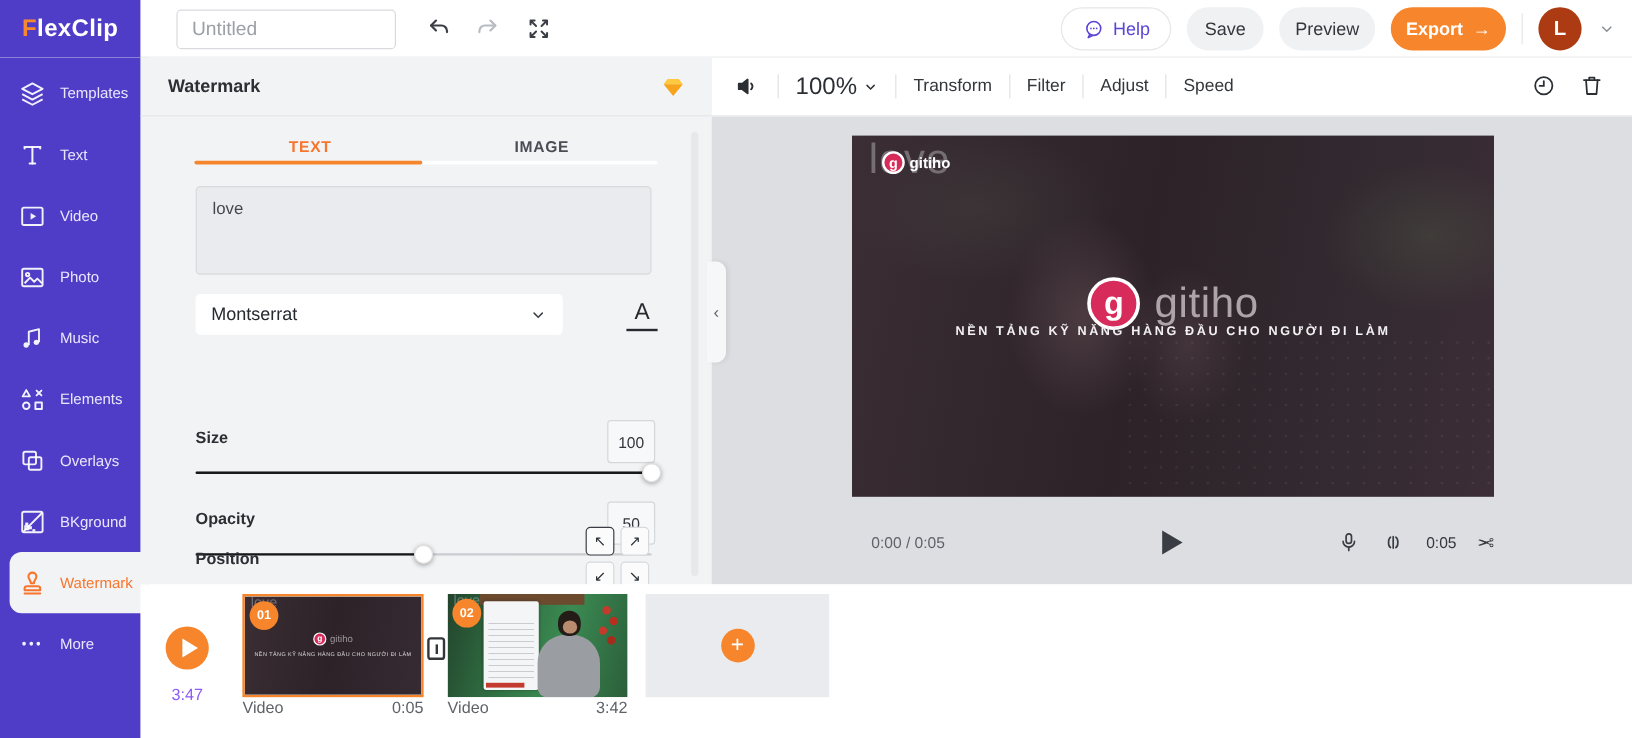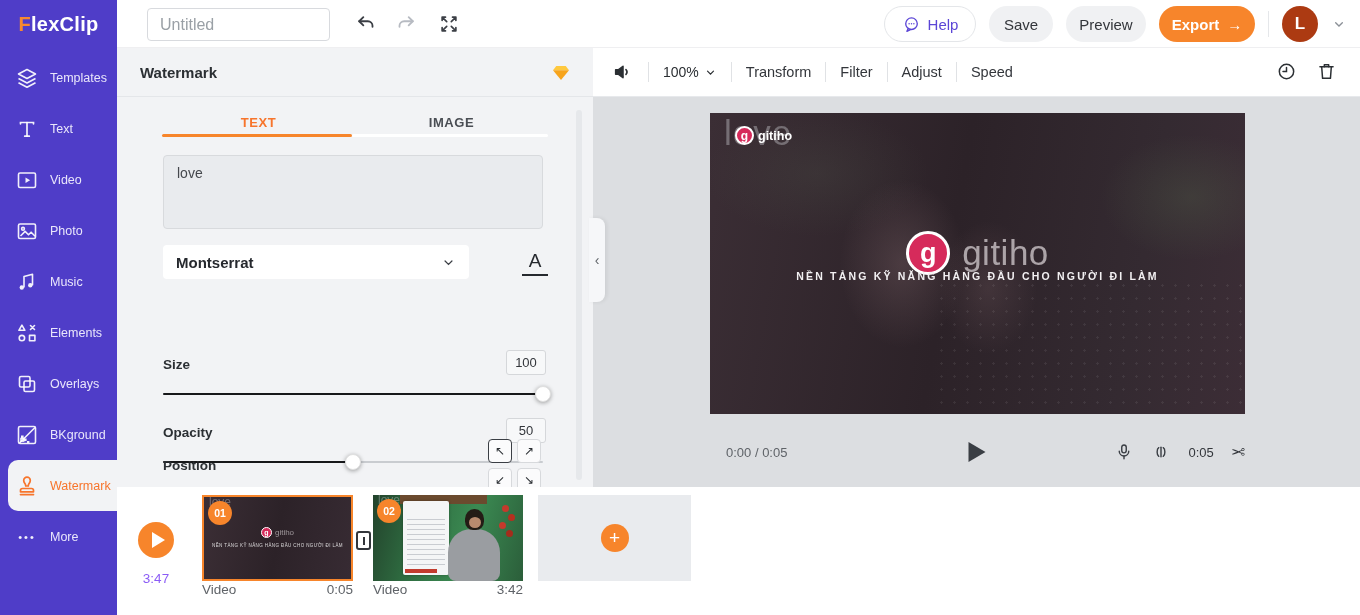--- a/index.html
+++ b/index.html
@@ -59,26 +59,26 @@
     font-weight:bold; letter-spacing:.6px; cursor:pointer; color:#4a4e54; }
   .tab.active { color:#F7752C; }
   .tab-line { position:absolute; bottom:10px; height:3px; border-radius:2px; }
   .tab-line-orange { left:0; width:190px; background:#F7852B; }
   .tab-line-white { left:190px; width:196px; background:#fff; }
   .wm-textarea { position:absolute; left:46px; top:107px; width:380px; height:74px;
     background:#e9ebee; border:1px solid #d8dadd; border-radius:4px; padding:9px 13px;
     font-size:14px; color:#45484d; font-family:"Liberation Sans", sans-serif; resize:none; outline:none; }
   .font-select { position:absolute; left:46px; top:197px; width:306px; height:34px; background:#fff;
     border-radius:4px; display:flex; align-items:center; padding:0 13px; cursor:pointer; }
-  .font-name { font-size:15px; color:#26292e; flex:1;font-weight:bold; }
+  .font-name { font-size:15px; color:#26292e; flex:1; }
   .font-chev { color:#3b3f45; display:flex; }
   .font-color-btn { position:absolute; left:405px; top:202px; width:26px; text-align:center;
     font-size:19px; color:#26292e; border-bottom:2px solid #26292e; padding-bottom:2px; cursor:pointer; }
   .ctl-label { position:absolute; left:46px; font-size:13.5px; font-weight:bold; color:#2b2f33; }
-  .val-box { position:absolute; left:506px; width:40px; height:25px; border:1px solid #d5d7da;
+  .val-box { position:absolute; left:506px; width:40px; height:36px; border:1px solid #d5d7da;
     border-radius:3px; background:#f7f8f9; font-size:13px; color:#33363b; display:flex;
     align-items:center; justify-content:center; cursor:text; }
   .val-box { left:389px; }
   .slider { position:absolute; left:46px; width:380px; height:16px; cursor:pointer; }
   .slider .track { position:absolute; left:0; right:0; top:7px; height:2px; background:#c9ccd0; border-radius:1px; }
   .slider .fill { position:absolute; left:0; top:7px; height:2px; background:#17181a; border-radius:1px; }
   .slider .thumb { position:absolute; right:-8px; top:-7px; width:16px; height:16px; border-radius:50%;
     background:#fff; border:1px solid #e0e0e0; box-shadow:0 1px 4px rgba(0,0,0,.35); }
   .pos-grid { position:absolute; left:371px; top:391px; display:grid;
     grid-template-columns:24px 24px; grid-auto-rows:24px; gap:5px; }
@@ -90,21 +90,21 @@
   .collapse-tab { position:absolute; left:589px; top:218px; width:16px; height:84px; background:#f6f7f9;
     border-radius:0 8px 8px 0; box-shadow:2px 0 4px rgba(0,0,0,.07); z-index:6; cursor:pointer;
     display:flex; align-items:center; justify-content:center; color:#5f6368; font-size:14px; }
 
   
   .preview { position:absolute; left:593px; top:48px; width:767px; height:439px; background:#dcdee1; }
   .pv-toolbar { position:absolute; left:0; top:0; width:100%; height:49px; background:#fff;
     border-bottom:1px solid #e7e9ec; display:flex; align-items:center; padding-left:19px; }
   .pv-ic { width:22px; height:22px; color:#2b2f33; cursor:pointer; flex:0 0 auto; }
   .pv-div { width:1px; height:20px; background:#e0e2e5; margin:0 14px; flex:0 0 1px; }
-  .pv-zoom { display:flex; align-items:center; gap:5px; font-size:14px; color:#2b2f33; cursor:pointer; }
+  .pv-zoom { display:flex; align-items:center; gap:5px; font-size:20px; color:#2b2f33; cursor:pointer; }
   .pv-menu { font-size:14.5px; color:#33363b; cursor:pointer; }
   .pv-right { margin-left:auto; display:flex; align-items:center; gap:18px; padding-right:22px; }
 
   .video-frame { position:absolute; left:117px; top:65px; width:535px; height:301px; overflow:hidden;
     background:
       radial-gradient(90px 120px at 36% 50%, rgba(150,120,124,.28), transparent 70%),
       radial-gradient(70px 95px at 52% 58%, rgba(140,110,114,.22), transparent 70%),
       radial-gradient(130px 90px at 90% 28%, rgba(85,100,75,.30), transparent 70%),
       radial-gradient(160px 90px at 20% 20%, rgba(90,100,85,.18), transparent 70%),
       linear-gradient(100deg, #3b2e35 0%, #2c2228 45%, #342a31 78%, #3c2d36 100%); }

